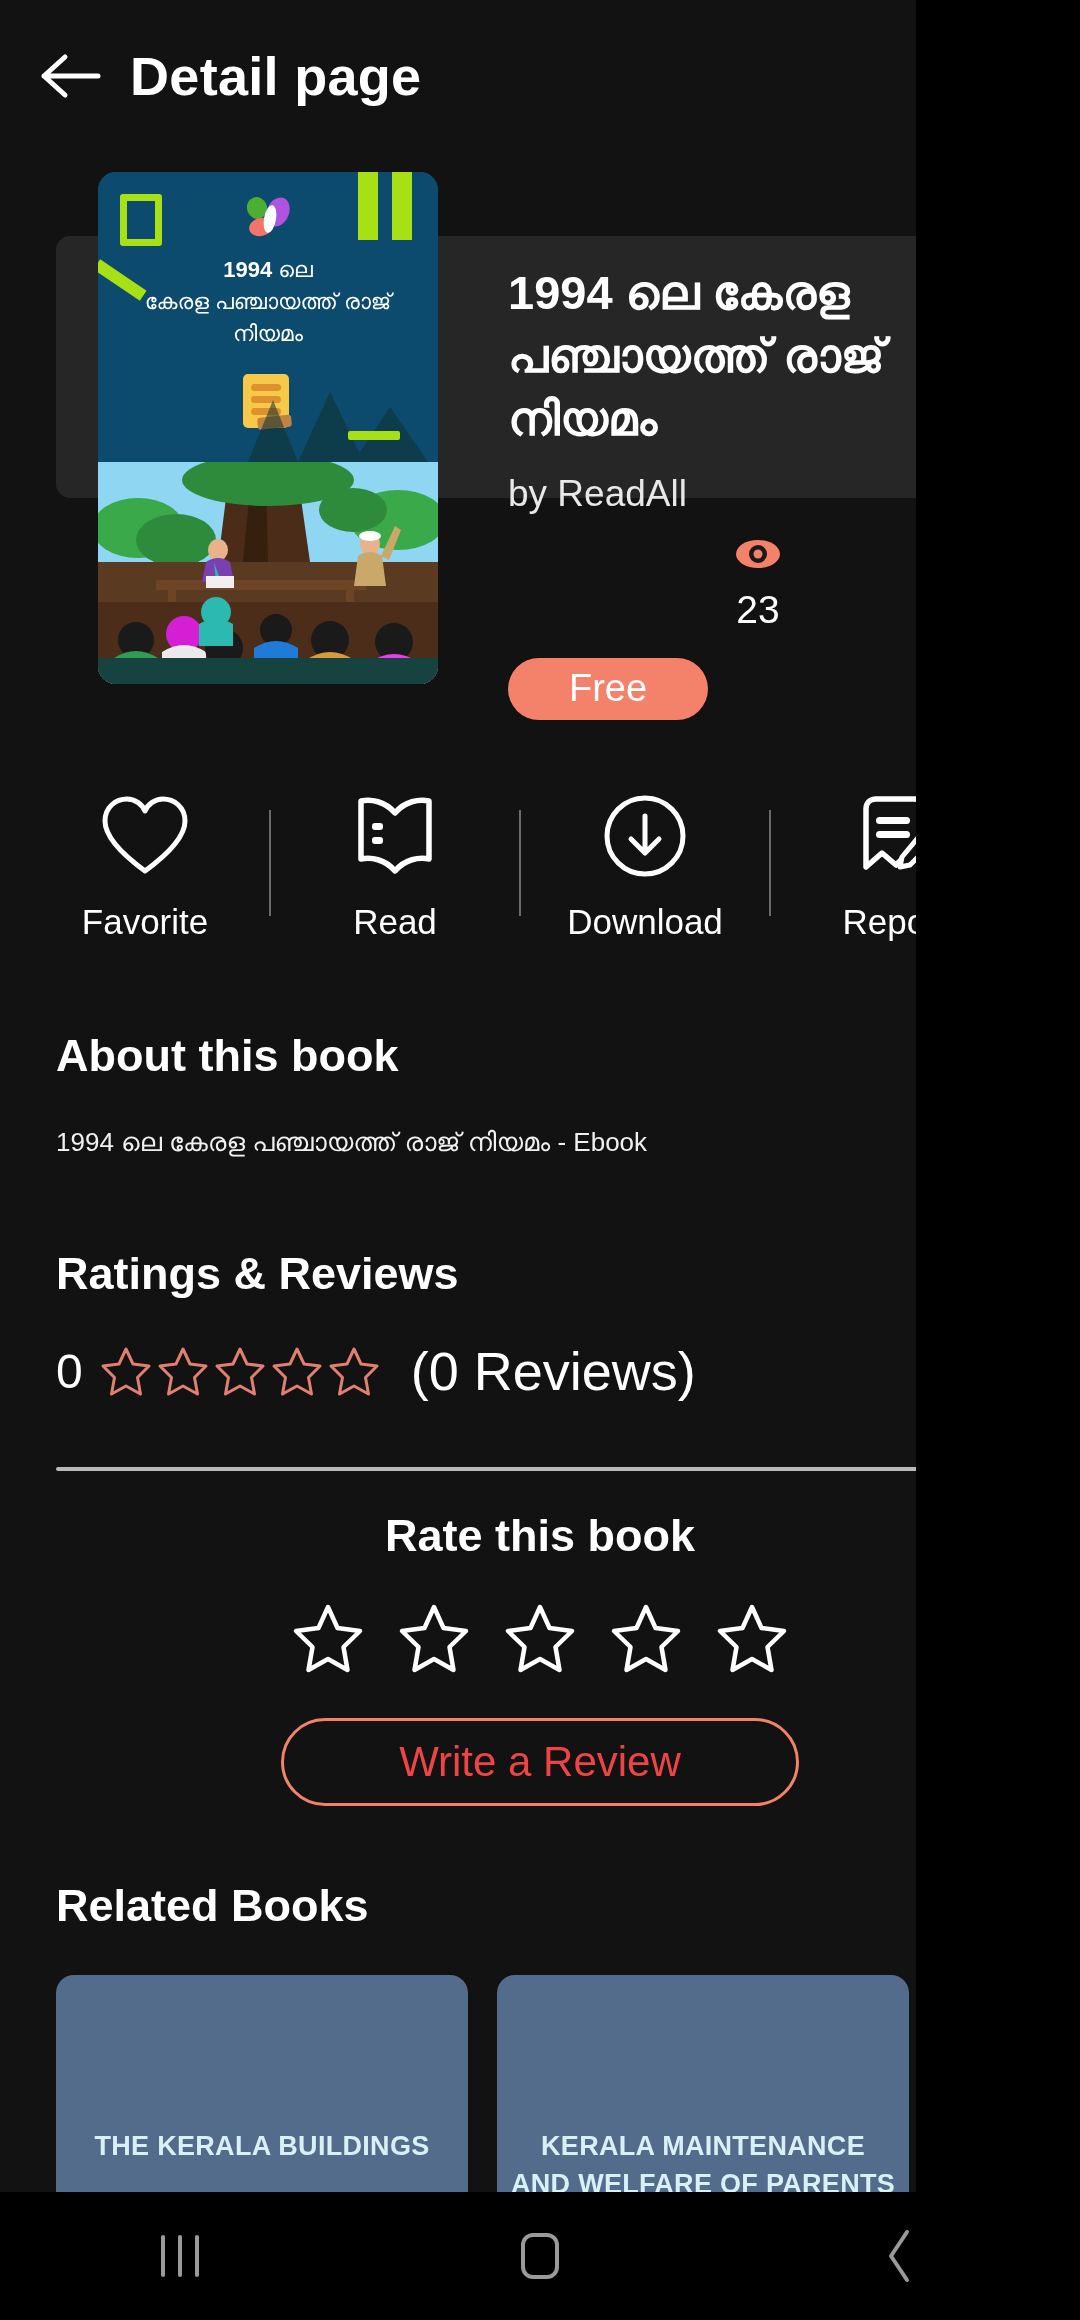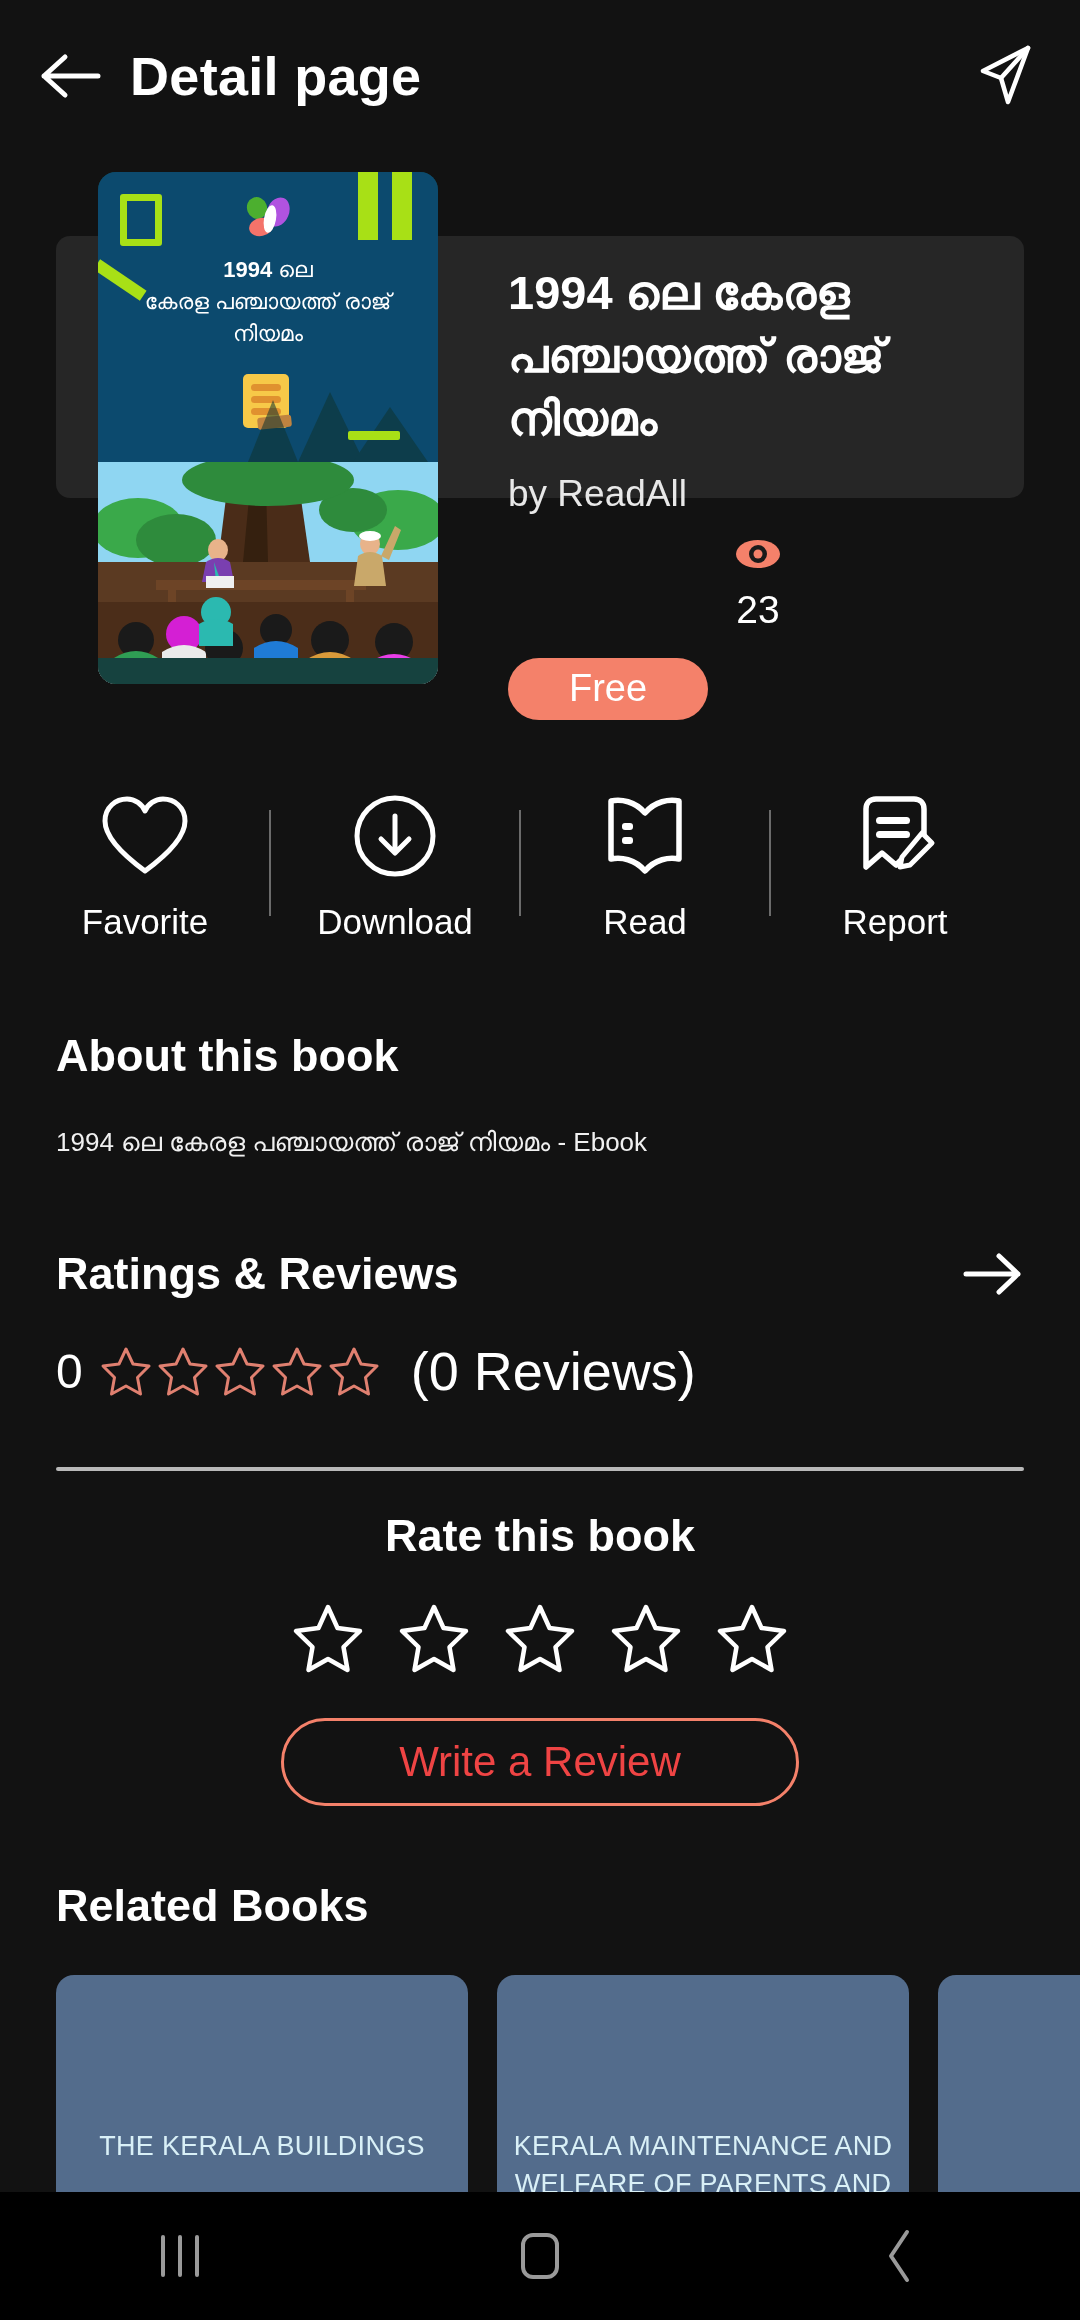--- a/index.html
+++ b/index.html
@@ -5,21 +5,21 @@
   * { box-sizing: border-box; margin: 0; padding: 0; }
   html, body {
     width: 1080px;
     height: 2320px;
     background: #000;
     font-family: "Liberation Sans", sans-serif;
     overflow: hidden;
   }
   .screen {
     position: relative;
-    width: 1080px;
+    width: 916px;
     height: 2320px;
     background: #121212;
     overflow: hidden;
   }
 
   
   .header {
     position: absolute;
     top: 0; left: 0;
     width: 1080px;
@@ -289,21 +289,21 @@
     position: relative;
     overflow: hidden;
   }
   .related-card .rc-title {
     position: absolute;
     left: 0; right: 0;
     top: 152px;
     text-align: center;
     color: #d9f0f7;
     font-size: 27px;
-    font-weight: normal;
+    font-weight: bold;
     line-height: 1.42;
     padding: 0 12px;
     letter-spacing: 0.3px;
   }
 
   
   .navbar {
     position: absolute;
     bottom: 0; left: 0;
     width: 1080px; height: 128px;
@@ -446,37 +446,37 @@
       <div class="action-icon">
         <svg width="96" height="86" viewBox="0 0 96 86">
           <path d="M48 78 C18 56 8 40 8 28 C8 14 19 6 30 6 C38 6 45 11 48 18 C51 11 58 6 66 6 C77 6 88 14 88 28 C88 40 78 56 48 78 Z" stroke="#ffffff" stroke-width="5" fill="none" stroke-linejoin="round"></path>
         </svg>
       </div>
       <div class="action-label">Favorite</div>
       <div class="divider-v"></div>
     </div>
     <div class="action">
       <div class="action-icon">
-        <svg width="88" height="88" viewBox="0 0 88 88">
-          <circle cx="44" cy="44" r="38" stroke="#ffffff" stroke-width="5" fill="none"></circle>
-          <path d="M44 24 V60 M30 47 L44 61 L58 47" stroke="#ffffff" stroke-width="5" fill="none" stroke-linecap="round" stroke-linejoin="round"></path>
-        </svg>
-      </div>
-      <div class="action-label">Download</div>
-      <div class="divider-v"></div>
-    </div>
-    <div class="action">
-      <div class="action-icon">
         <svg width="88" height="86" viewBox="0 0 88 86">
           <path d="M44 20 C34 8 20 6 10 8 V66 C20 64 34 66 44 78 C54 66 68 64 78 66 V8 C68 6 54 8 44 20 Z" stroke="#ffffff" stroke-width="5.5" fill="none" stroke-linejoin="round"></path>
           <rect x="21" y="30" width="11" height="7" rx="3" fill="#ffffff"></rect>
           <rect x="21" y="44" width="11" height="7" rx="3" fill="#ffffff"></rect>
         </svg>
       </div>
       <div class="action-label">Read</div>
+      <div class="divider-v"></div>
+    </div>
+    <div class="action">
+      <div class="action-icon">
+        <svg width="88" height="88" viewBox="0 0 88 88">
+          <circle cx="44" cy="44" r="38" stroke="#ffffff" stroke-width="5" fill="none"></circle>
+          <path d="M44 24 V60 M30 47 L44 61 L58 47" stroke="#ffffff" stroke-width="5" fill="none" stroke-linecap="round" stroke-linejoin="round"></path>
+        </svg>
+      </div>
+      <div class="action-label">Download</div>
       <div class="divider-v"></div>
     </div>
     <div class="action">
       <div class="action-icon">
         <svg width="86" height="86" viewBox="0 0 86 86">
           <path d="M14 16 C14 10 18 6 24 6 H62 C68 6 72 10 72 16 V44 L44 72 L30 60 L14 74 Z" stroke="#ffffff" stroke-width="5.5" fill="none" stroke-linejoin="round"></path>
           <rect x="24" y="24" width="34" height="7" rx="3.5" fill="#ffffff"></rect>
           <rect x="24" y="38" width="34" height="7" rx="3.5" fill="#ffffff"></rect>
           <path d="M70 40 L80 50 L58 72 L48 74 L50 64 Z" stroke="#ffffff" stroke-width="5" fill="#121212" stroke-linejoin="round"></path>
         </svg>

